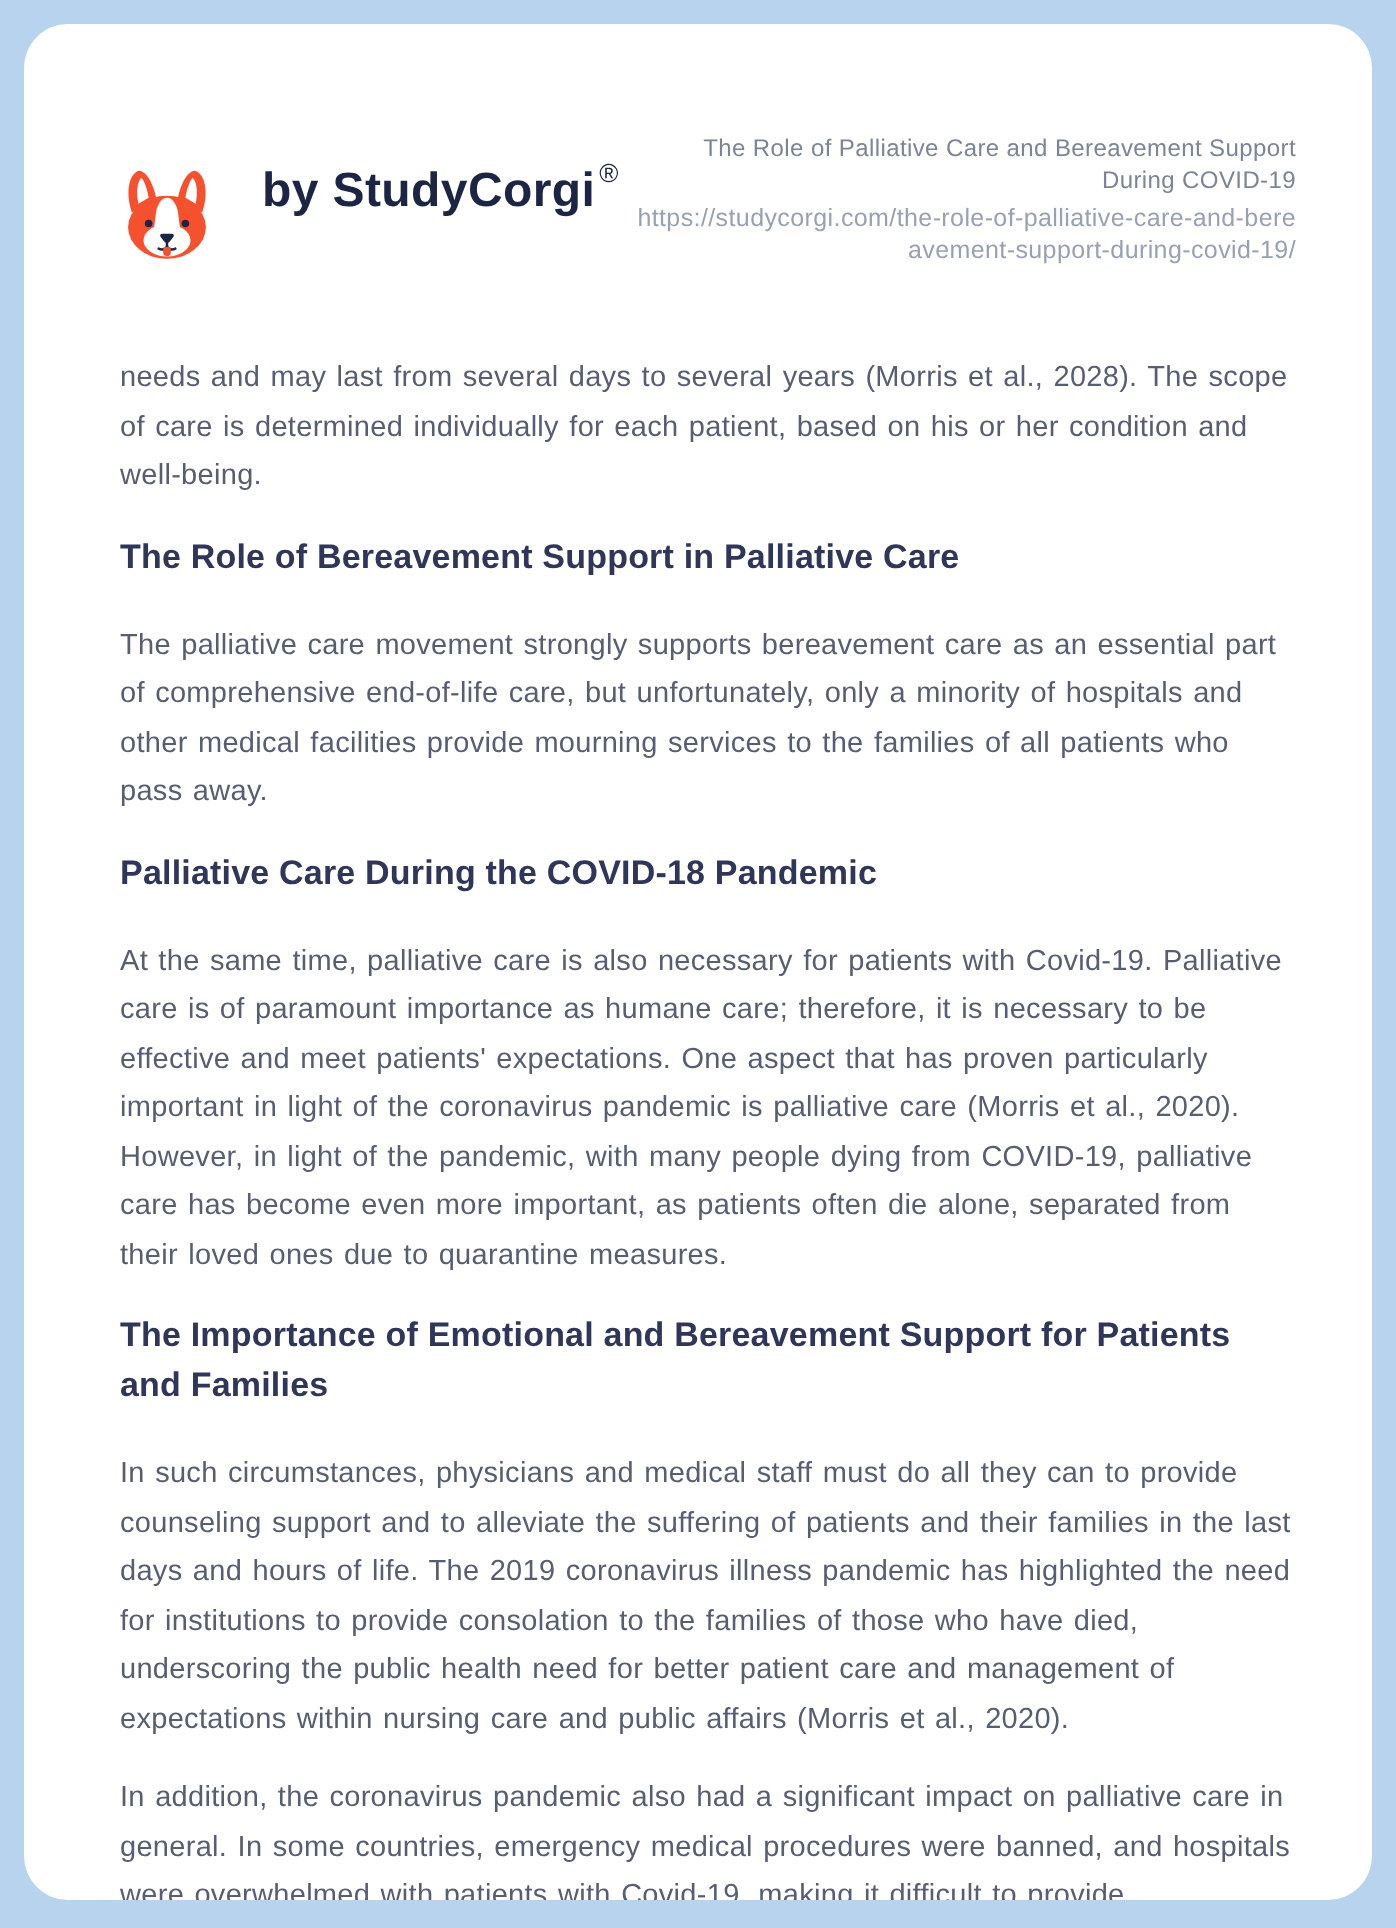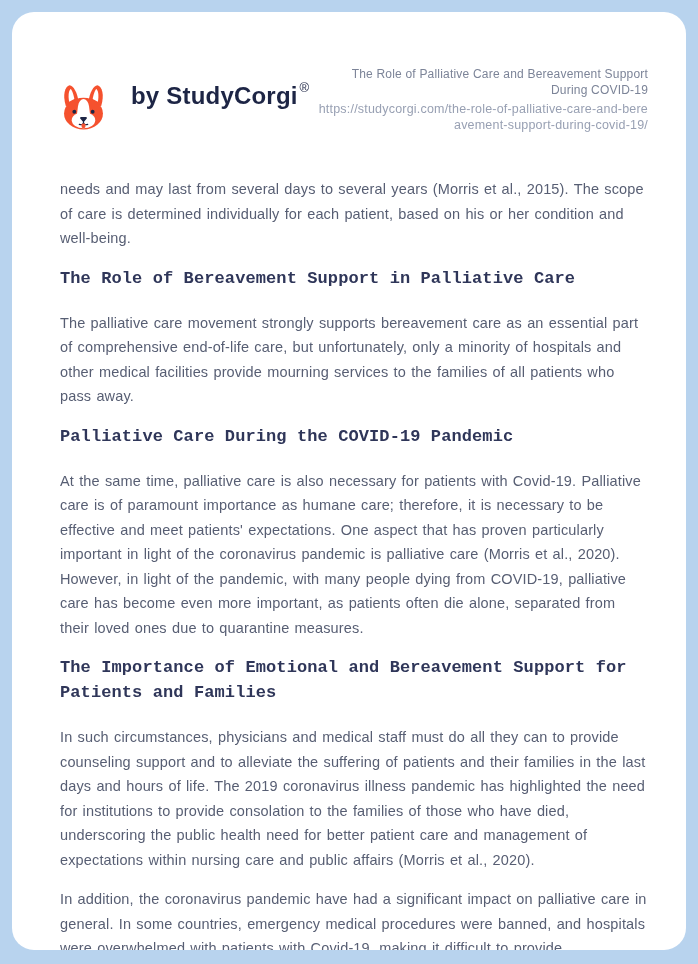--- a/index.html
+++ b/index.html
@@ -85,21 +85,20 @@
     color:var(--body-text);
     margin:0 0 15px 0;
   }
   .article h2{
     font-size:17px;
     line-height:25px;
     font-weight:bold;
     letter-spacing:0.1px;
     color:var(--heading);
     margin:0 0 20px 0;
-    font-family:Liberation Mono, monospace;
   }
   .logo-icon{display:block;}
 </style>
 </head>
 <body>
 
 <div class="card">
 
   <div class="header">
 
@@ -131,26 +130,26 @@
     </div>
 
     <div class="title-group">
       <div class="doc-title">The Role of Palliative Care and Bereavement Support During COVID-19</div>
       <div class="doc-url">https://studycorgi.com/the-role-of-palliative-care-and-bereavement-support-during-covid-19/</div>
     </div>
 
   </div>
 
   <div class="article">
-    <p>needs and may last from several days to several years (Morris et al., 2015). The scope of care is determined individually for each patient, based on his or her condition and well-being.</p>
+    <p>needs and may last from several days to several years (Morris et al., 2028). The scope of care is determined individually for each patient, based on his or her condition and well-being.</p>
 
     <h2>The Role of Bereavement Support in Palliative Care</h2>
     <p>The palliative care movement strongly supports bereavement care as an essential part of comprehensive end-of-life care, but unfortunately, only a minority of hospitals and other medical facilities provide mourning services to the families of all patients who pass away.</p>
 
-    <h2>Palliative Care During the COVID-19 Pandemic</h2>
+    <h2>Palliative Care During the COVID-18 Pandemic</h2>
     <p>At the same time, palliative care is also necessary for patients with Covid-19. Palliative care is of paramount importance as humane care; therefore, it is necessary to be effective and meet patients' expectations. One aspect that has proven particularly important in light of the coronavirus pandemic is palliative care (Morris et al., 2020). However, in light of the pandemic, with many people dying from COVID-19, palliative care has become even more important, as patients often die alone, separated from their loved ones due to quarantine measures.</p>
 
     <h2>The Importance of Emotional and Bereavement Support for Patients and Families</h2>
     <p>In such circumstances, physicians and medical staff must do all they can to provide counseling support and to alleviate the suffering of patients and their families in the last days and hours of life. The 2019 coronavirus illness pandemic has highlighted the need for institutions to provide consolation to the families of those who have died, underscoring the public health need for better patient care and management of expectations within nursing care and public affairs (Morris et al., 2020).</p>
-    <p>In addition, the coronavirus pandemic have had a significant impact on palliative care in general. In some countries, emergency medical procedures were banned, and hospitals were overwhelmed with patients with Covid-19, making it difficult to provide</p>
+    <p>In addition, the coronavirus pandemic also had a significant impact on palliative care in general. In some countries, emergency medical procedures were banned, and hospitals were overwhelmed with patients with Covid-19, making it difficult to provide</p>
   </div>
 
 </div>
 
 </body></html>

